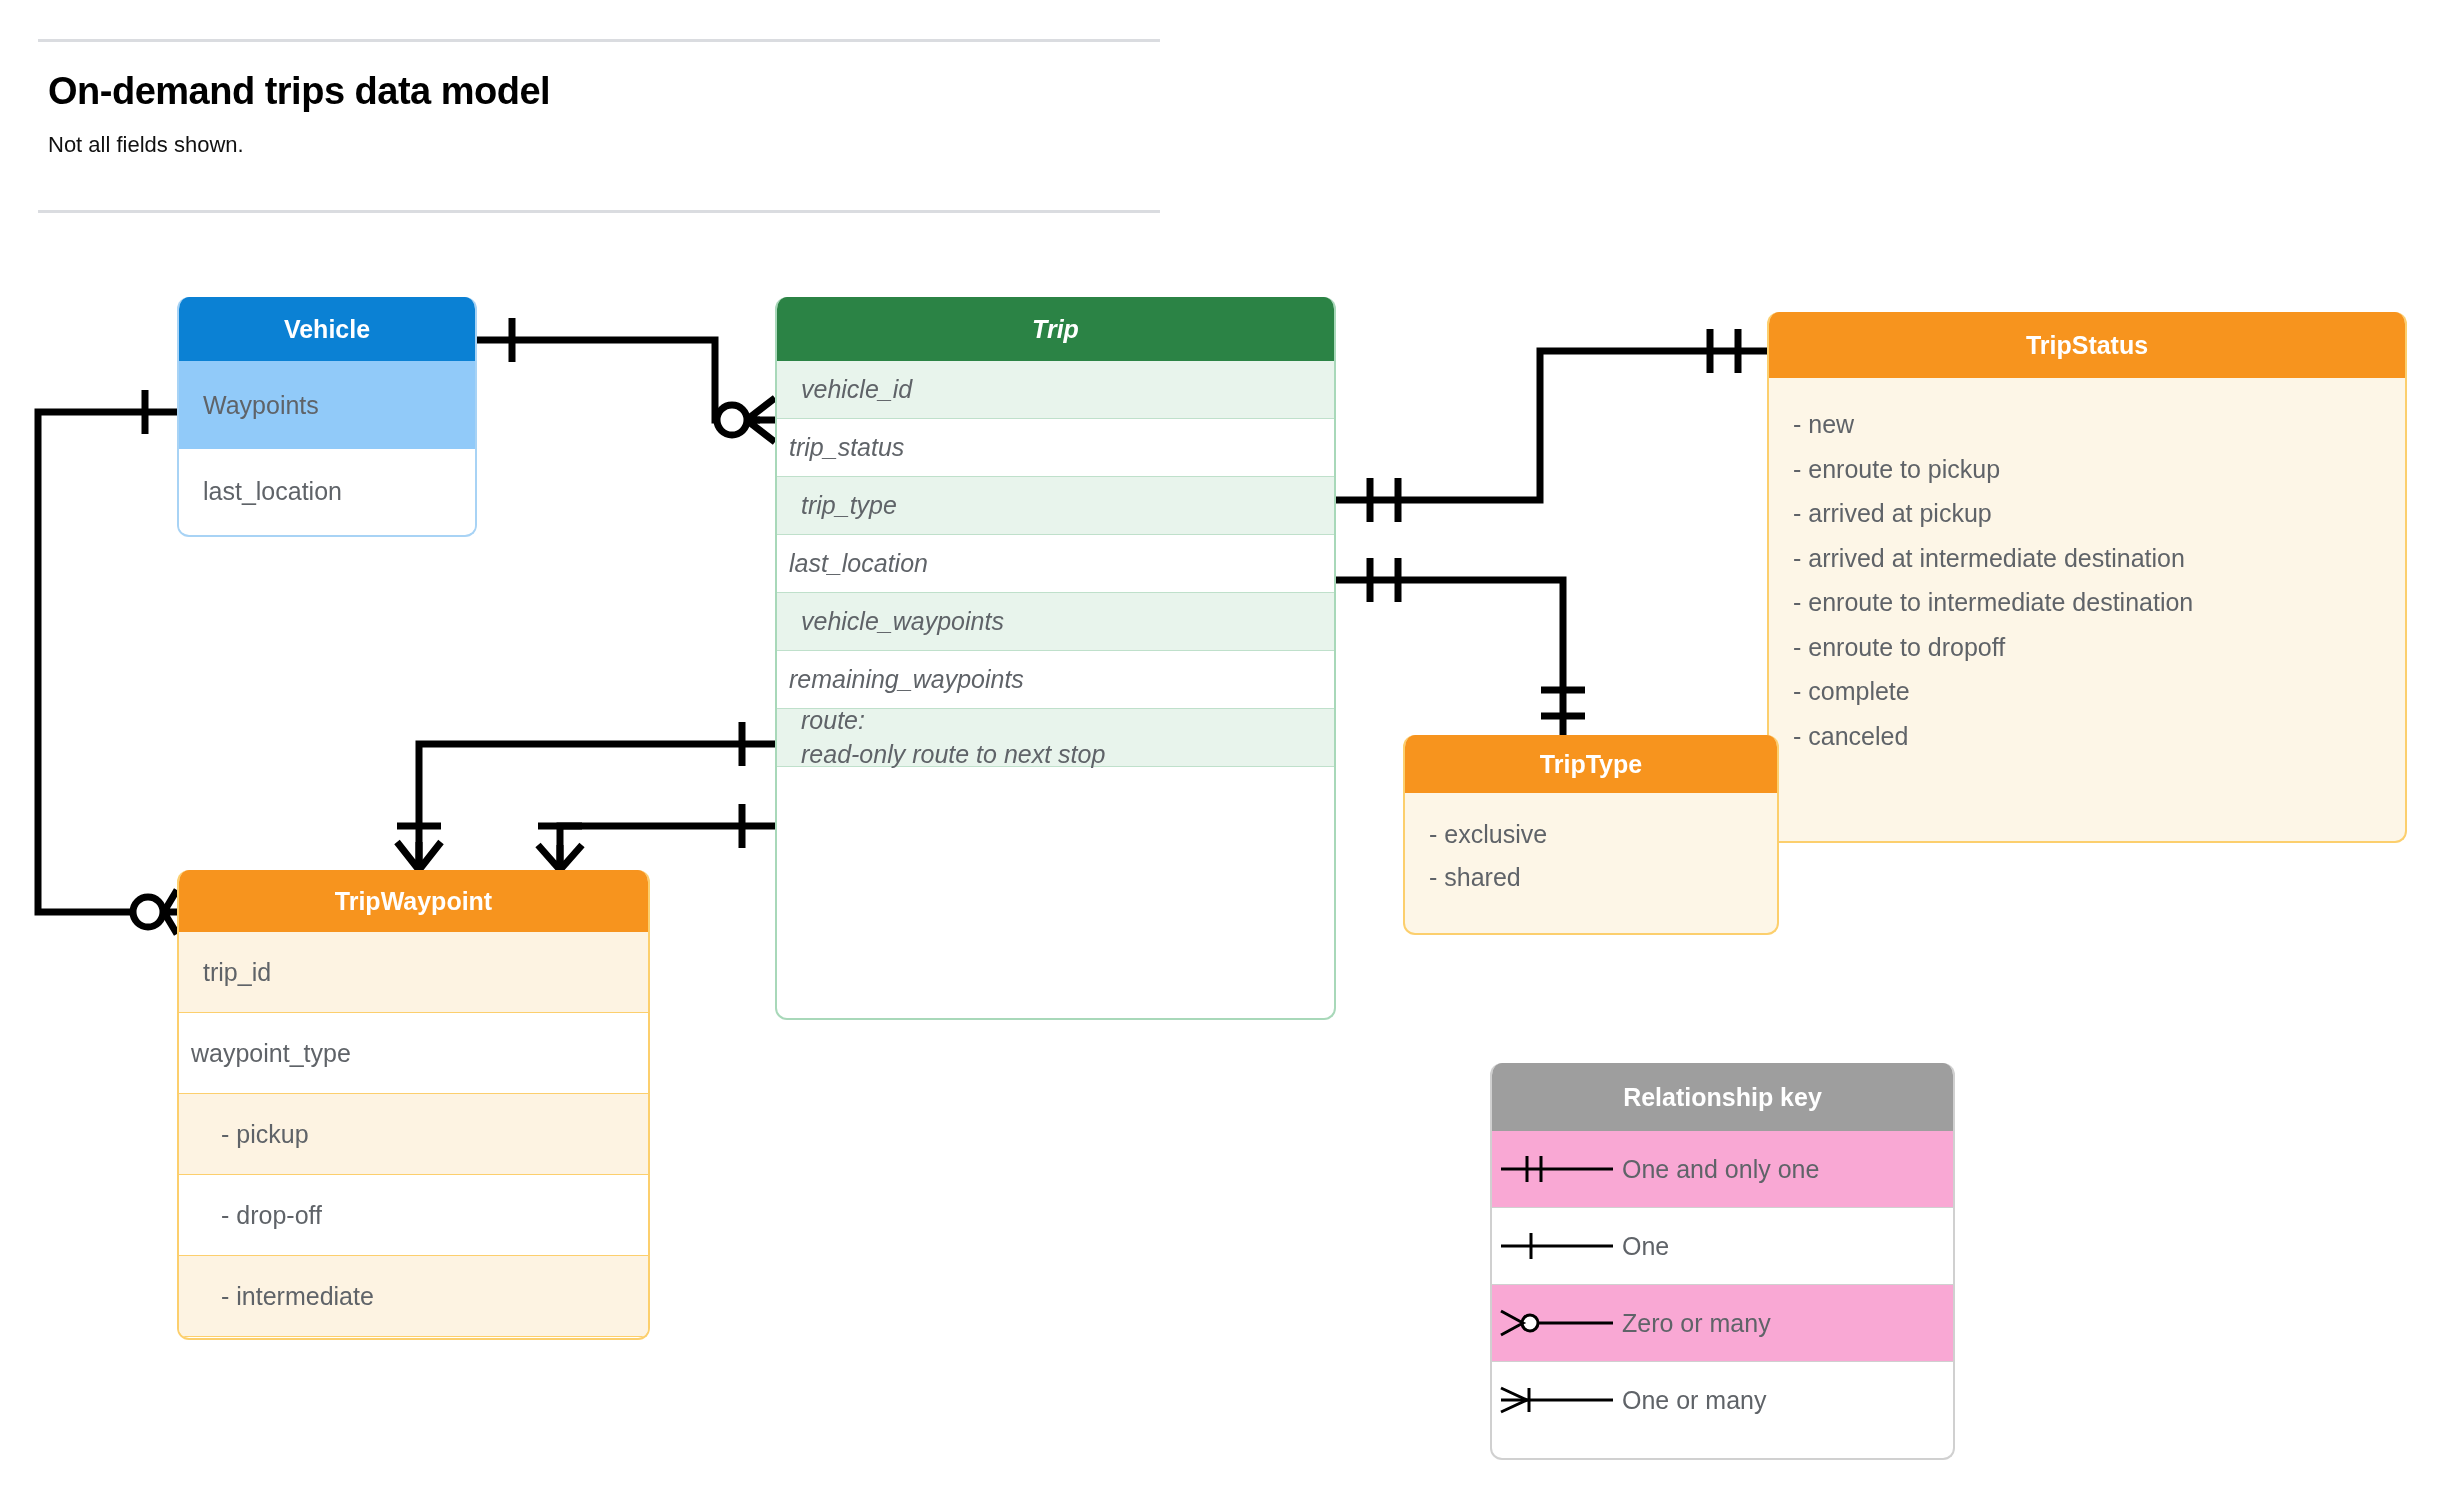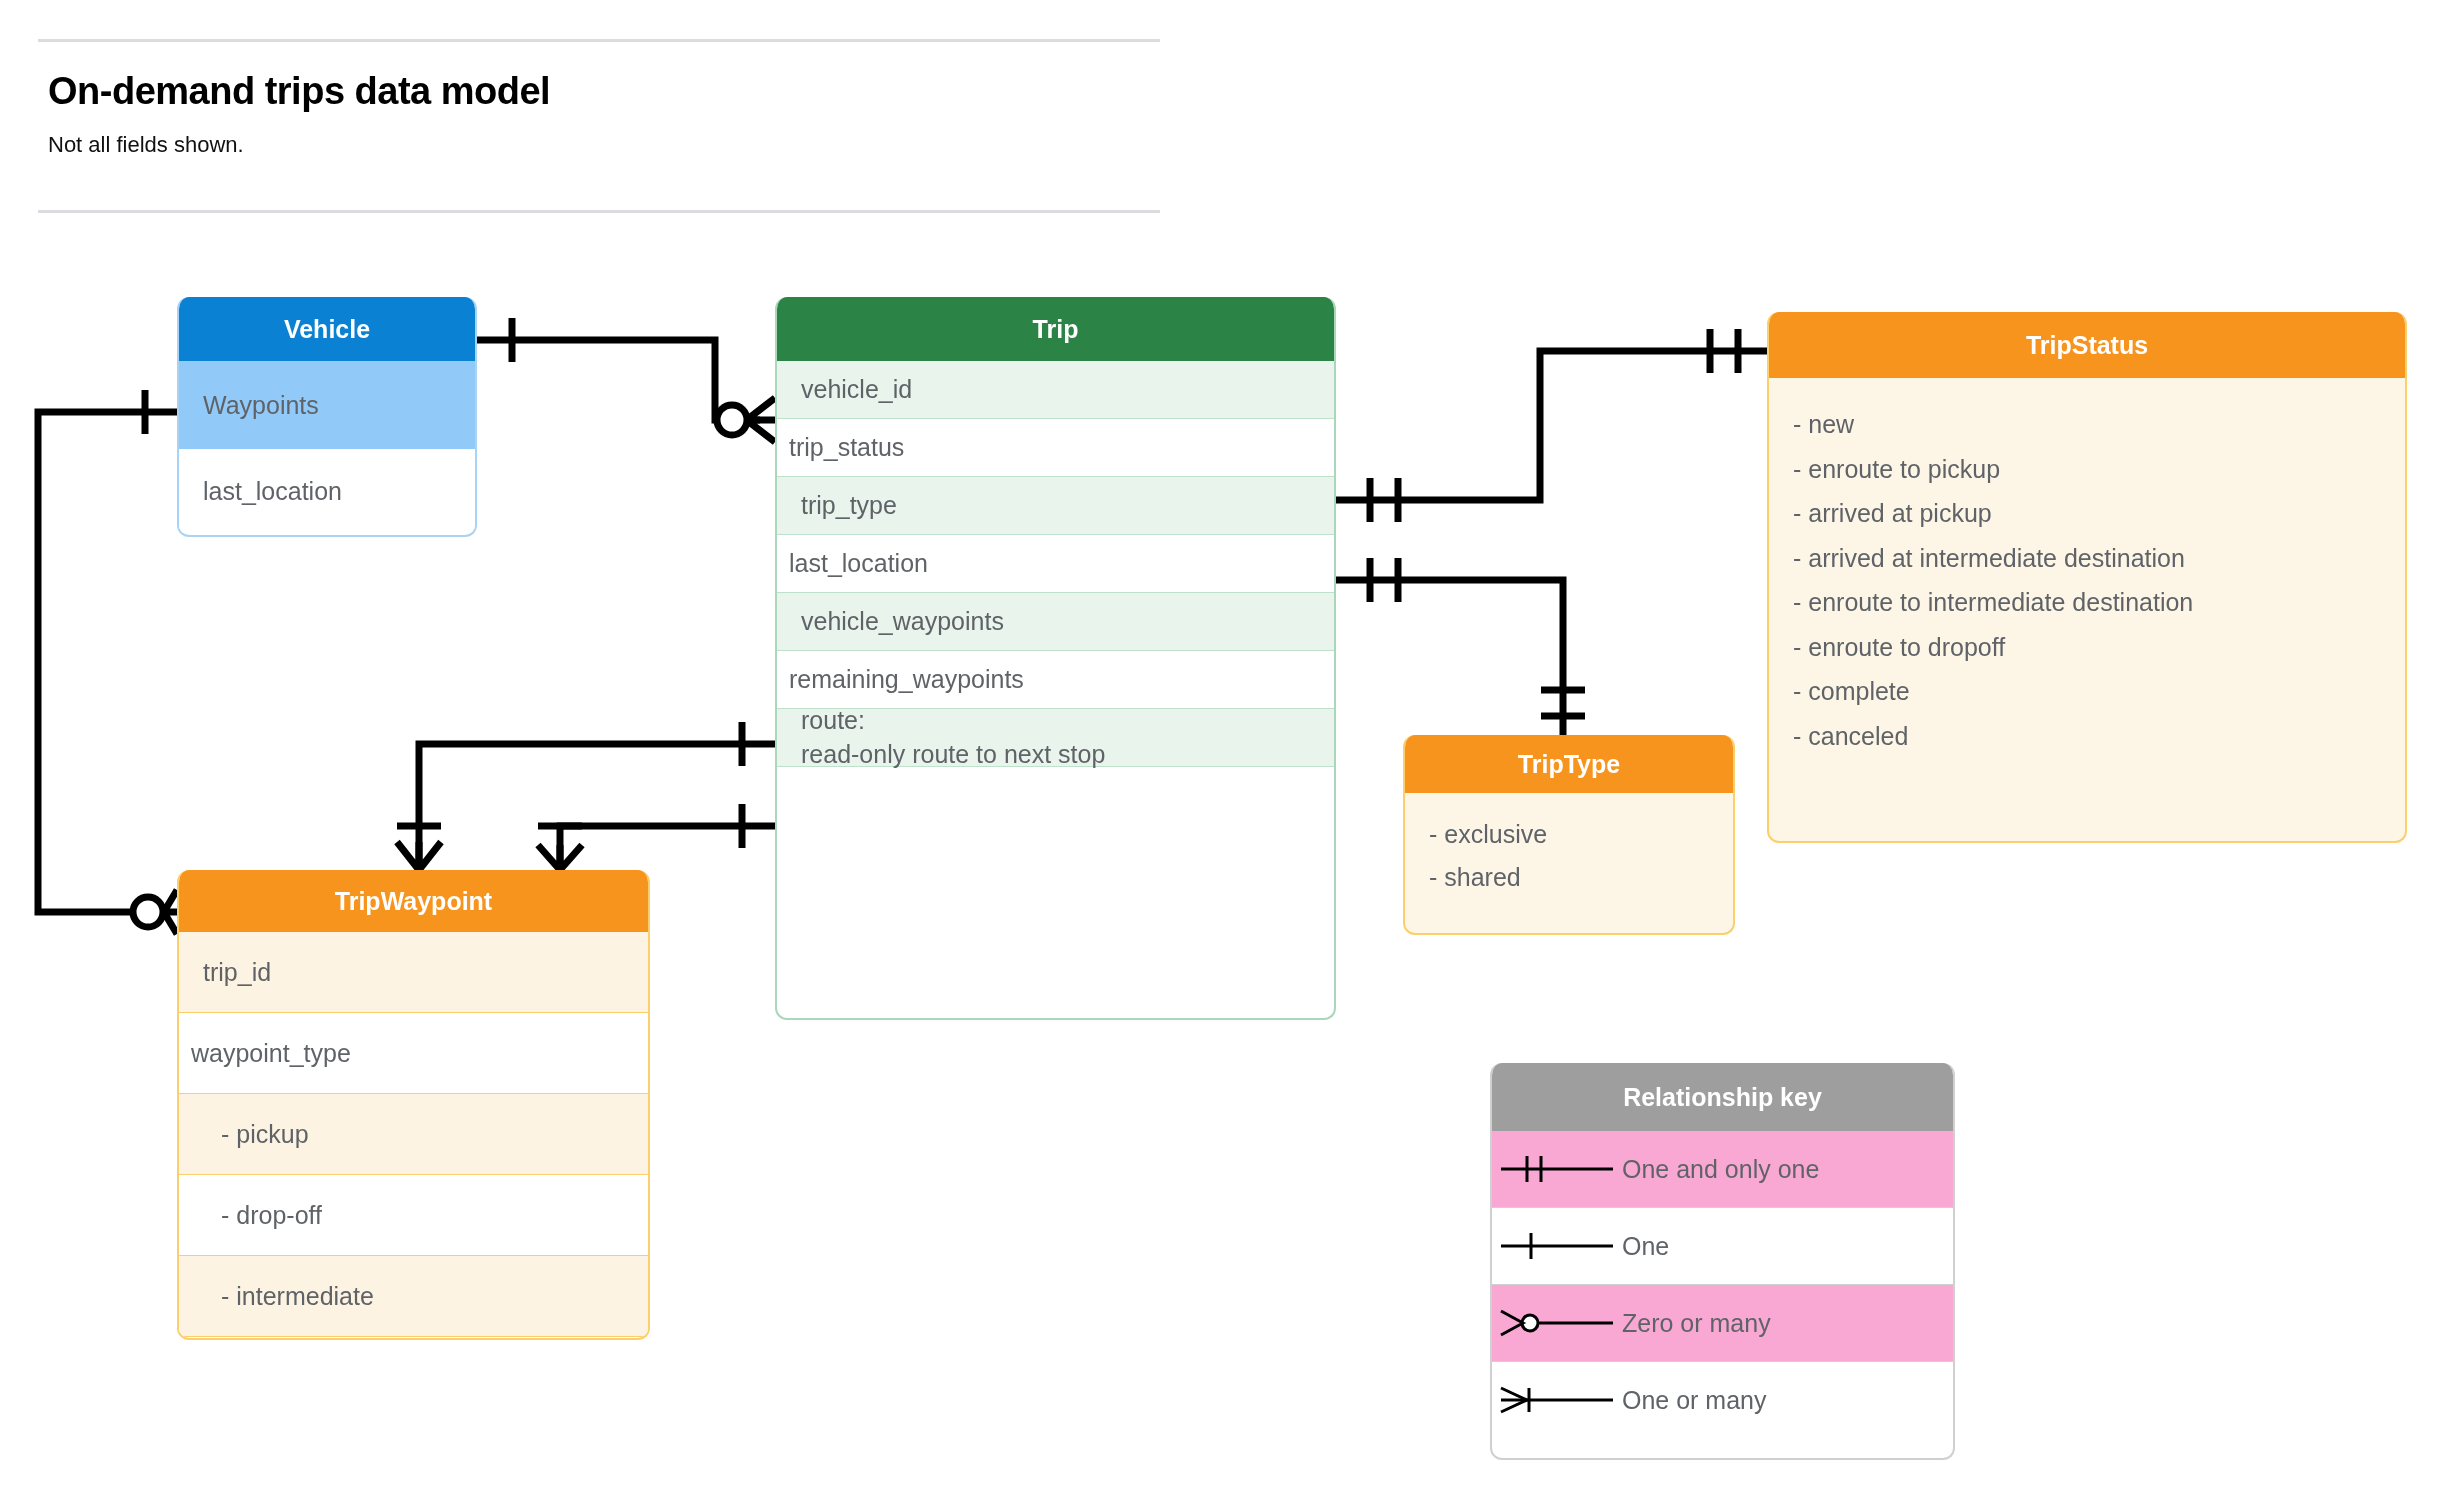--- a/index.html
+++ b/index.html
@@ -22,35 +22,35 @@
 
   
   #ent-vehicle{left:177px;top:297px;width:300px;height:240px;
                border:2px solid #a8d3f5;border-top:none;background:#fff;}
   #ent-vehicle .ehead{height:64px;background:#0b81d4;}
   #vehicle-row-0{height:88px;background:#91caf9;}
   #vehicle-row-1{height:84px;background:#fff;}
 
   
   #ent-trip{left:775px;top:297px;width:561px;height:723px;
-            border:2px solid #a8d8b9;border-top:none;background:#fff;}
+            border:2px solid #a8d8b9;border-top:none;background:#fff;font-style:italic;}
   #ent-trip .ehead{height:64px;background:#2b8345;}
   #ent-trip .erow{height:58px;border-bottom:1px solid #bfe0cb;}
   .rowgreen{background:#e8f4ec;} .rowwhite{background:#ffffff;padding-left:12px;}
   #trip-row-6{height:145px;border-bottom:none;}
 
   
   #ent-tripstatus{left:1767px;top:312px;width:640px;height:531px;
                   border:2px solid #fccf6d;border-top:none;background:#fdf6e7;}
   #ent-tripstatus .ehead{height:66px;background:#f7941e;}
   #tripstatus-list{padding:24px 0 0 24px;}
   #tripstatus-list div{font-size:25px;color:#5f6368;line-height:1.78;}
 
   
-  #ent-triptype{left:1403px;top:735px;width:332px;height:200px;
+  #ent-triptype{left:1403px;top:735px;width:376px;height:200px;
                 border:2px solid #fccf6d;border-top:none;background:#fdf6e7;}
   #ent-triptype .ehead{height:58px;background:#f7941e;}
   #triptype-list{padding:20px 0 0 24px;}
   #triptype-list div{font-size:25px;color:#5f6368;line-height:1.7;}
 
   
   #ent-tripwaypoint{left:177px;top:870px;width:473px;height:470px;
                     border:2px solid #fccf6d;border-top:none;background:#fff;}
   #ent-tripwaypoint .ehead{height:62px;background:#f7941e;}
   #ent-tripwaypoint .erow{height:81px;border-bottom:1px solid #fccf6d;}

